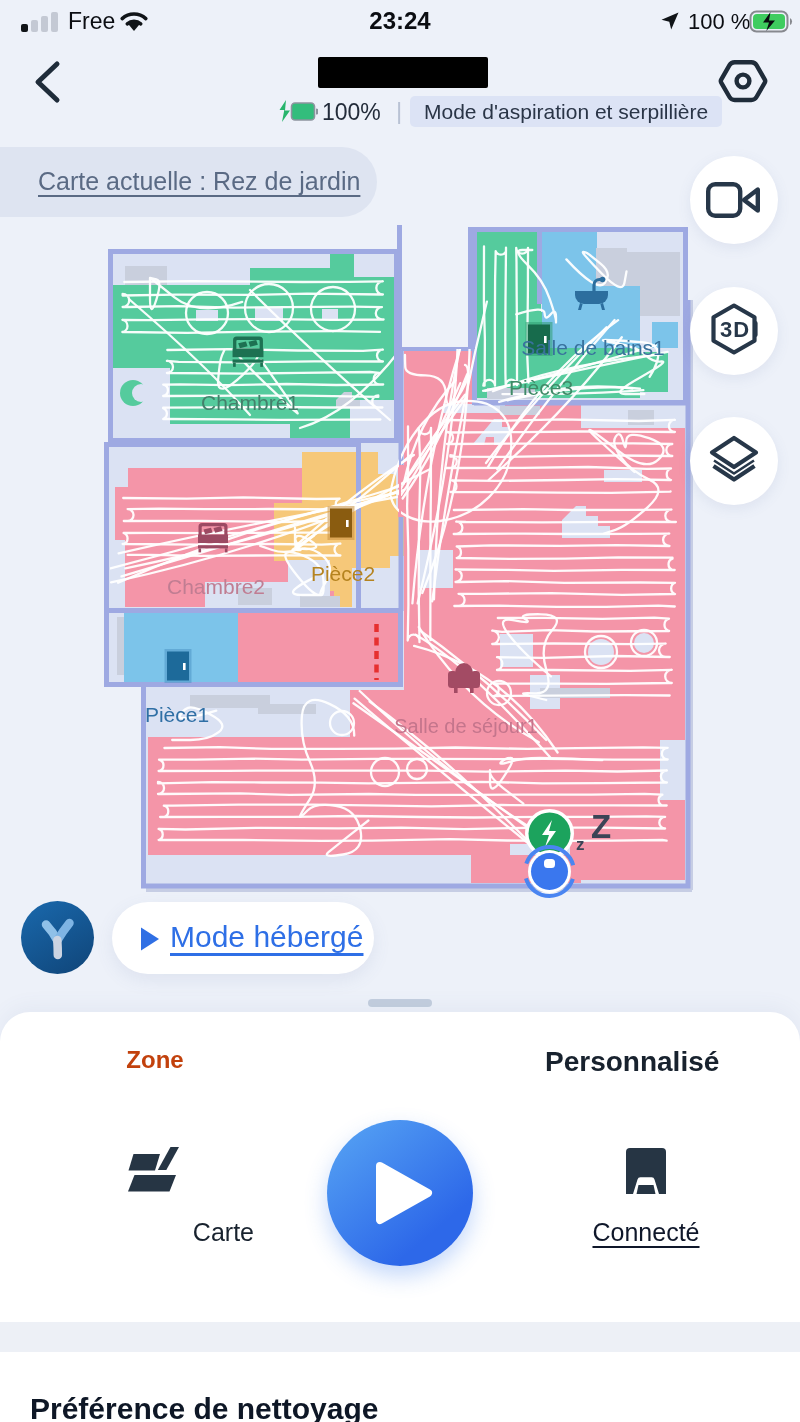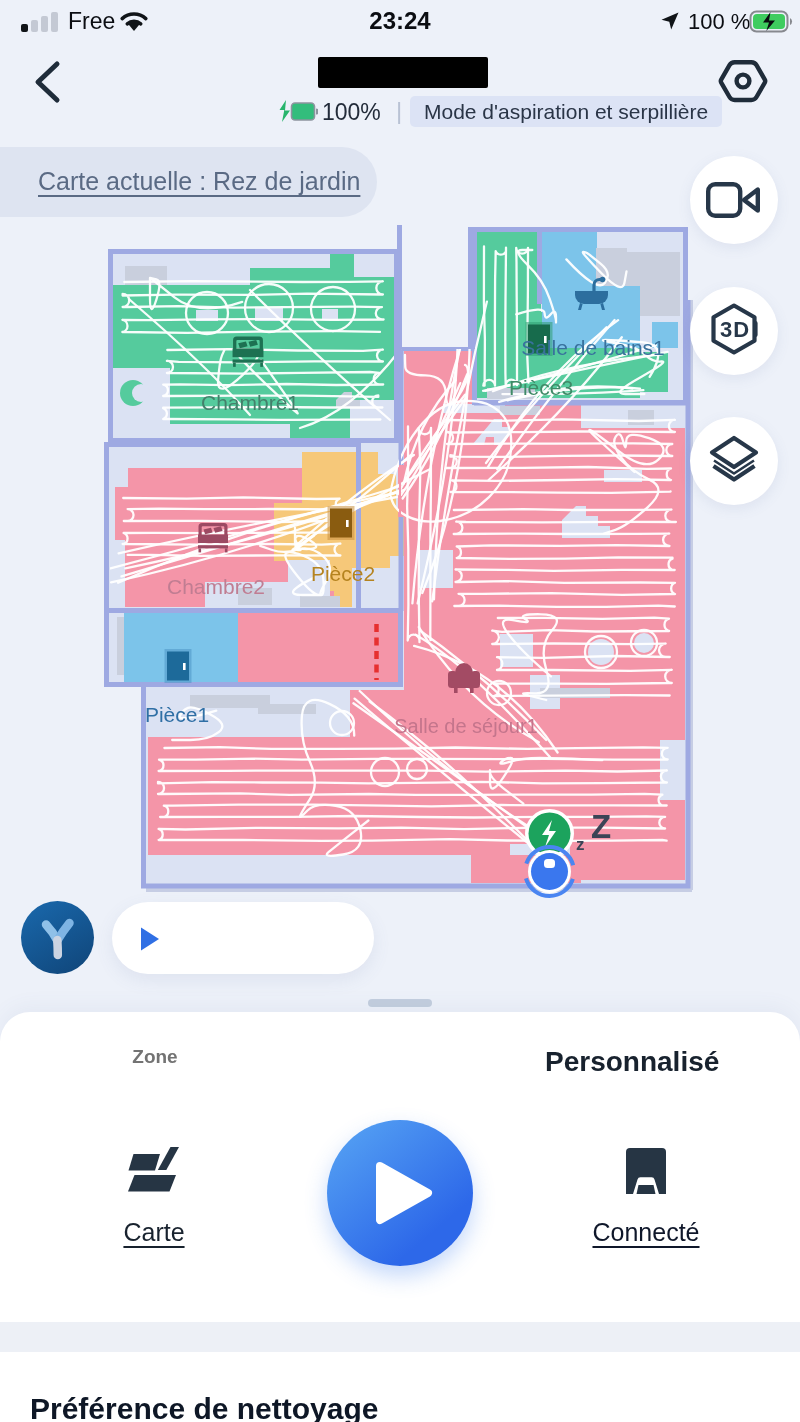--- a/index.html
+++ b/index.html
@@ -397,45 +397,46 @@
   <path d="M49.5,23 Q43,31 37.3,40.5" fill="none" stroke="#7eb4e4" stroke-width="8.5" stroke-linecap="round"></path>
   <path d="M37.3,40 Q37.8,48 37.8,55" fill="none" stroke="#ccd4e2" stroke-width="8.5" stroke-linecap="round"></path>
 </svg>
 
 <div class="abs" style="left:112px;top:902px;width:262px;height:72px;background:#fff;border-radius:36px;box-shadow:0 6px 18px rgba(90,110,160,.10)"></div>
 
 <svg class="abs" style="left:138px;top:925px" width="24" height="28" viewBox="0 0 24 28">
   <path d="M3,2.5 L21,14 L3,25.5 Z" fill="#2f6fe4"></path>
 </svg>
 
+<div class="abs" style="left:170px;top:920px;font-size:30px;color:#2e6fe6;text-decoration:underline;text-underline-offset:6px">Mode hébergé</div>
 
 <div class="abs" style="left:368px;top:999px;width:64px;height:8px;border-radius:4px;background:#c3cede"></div>
 
 <div class="abs" style="left:0;top:1012px;width:800px;height:310px;background:#fff;border-radius:30px 30px 0 0;box-shadow:0 -6px 20px rgba(90,110,160,.06)"></div>
 
-<div class="abs" style="left:55px;top:1046px;width:200px;text-align:center;font-size:19px;font-weight:700;color:#737373">Zone</div>
+<div class="abs" style="left:55px;top:1046px;width:200px;text-align:center;font-size:24px;font-weight:700;color:#c2410c">Zone</div>
 
 
 <div class="abs" style="left:545px;top:1046px;width:200px;text-align:left;font-size:28px;font-weight:700;color:#18222e">Personnalisé</div>
 
 <div class="abs" style="left:327px;top:1120px;width:146px;height:146px;border-radius:50%;background:linear-gradient(140deg,#58a6f4 0%,#2d68e9 75%);box-shadow:0 10px 22px rgba(59,125,238,.30)"></div>
 
 <svg class="abs" style="left:372px;top:1160px" width="64" height="66" viewBox="0 0 64 66">
   <path d="M8,6 L56,33 L8,60 Z" fill="#fff" stroke="#fff" stroke-width="8" stroke-linejoin="round"></path>
 </svg>
 
 <svg class="abs" style="left:118px;top:1140px" width="70" height="56" viewBox="0 0 70 56">
   <g fill="#263544">
     <path d="M15.5,14 L42,14 L37,30.5 L10.5,30.5 Z"></path>
     <path d="M52.5,7 L61,7 L48.3,30 L39.8,30 Z"></path>
     <path d="M16.5,35 L58,35 L51.5,51.5 L10,51.5 Z"></path>
   </g>
 </svg>
 
-<div class="abs" style="left:54px;top:1218px;width:200px;text-align:center;font-size:25px;color:#18222e;text-decoration:underline;text-underline-offset:5px">Carte</div>
+<div class="abs" style="left:54px;top:1218px;width:200px;text-align:right;font-size:25px;color:#18222e;text-underline-offset:5px">Carte</div>
 
 <svg class="abs" style="left:626px;top:1148px" width="40" height="46" viewBox="0 0 40 46">
   <path d="M4,0 h32 a4,4 0 0 1 4,4 v42 h-40 v-42 a4,4 0 0 1 4,-4 z" fill="#263544"></path>
   <path d="M7,46 L11.5,31.5 a3,3 0 0 1 2.9,-2.2 H25.6 a3,3 0 0 1 2.9,2.2 L33,46 Z" fill="#fff"></path>
   <path d="M12.5,37 H27.5 L29.5,46 H10.5 Z" fill="#263544"></path>
 </svg>
 
 <div class="abs" style="left:546px;top:1218px;width:200px;text-align:center;font-size:25px;color:#0f172a;text-decoration:underline;text-underline-offset:5px">Connecté</div>
 
 <div class="abs" style="left:0;top:1322px;width:800px;height:30px;background:#edf0f6"></div>

